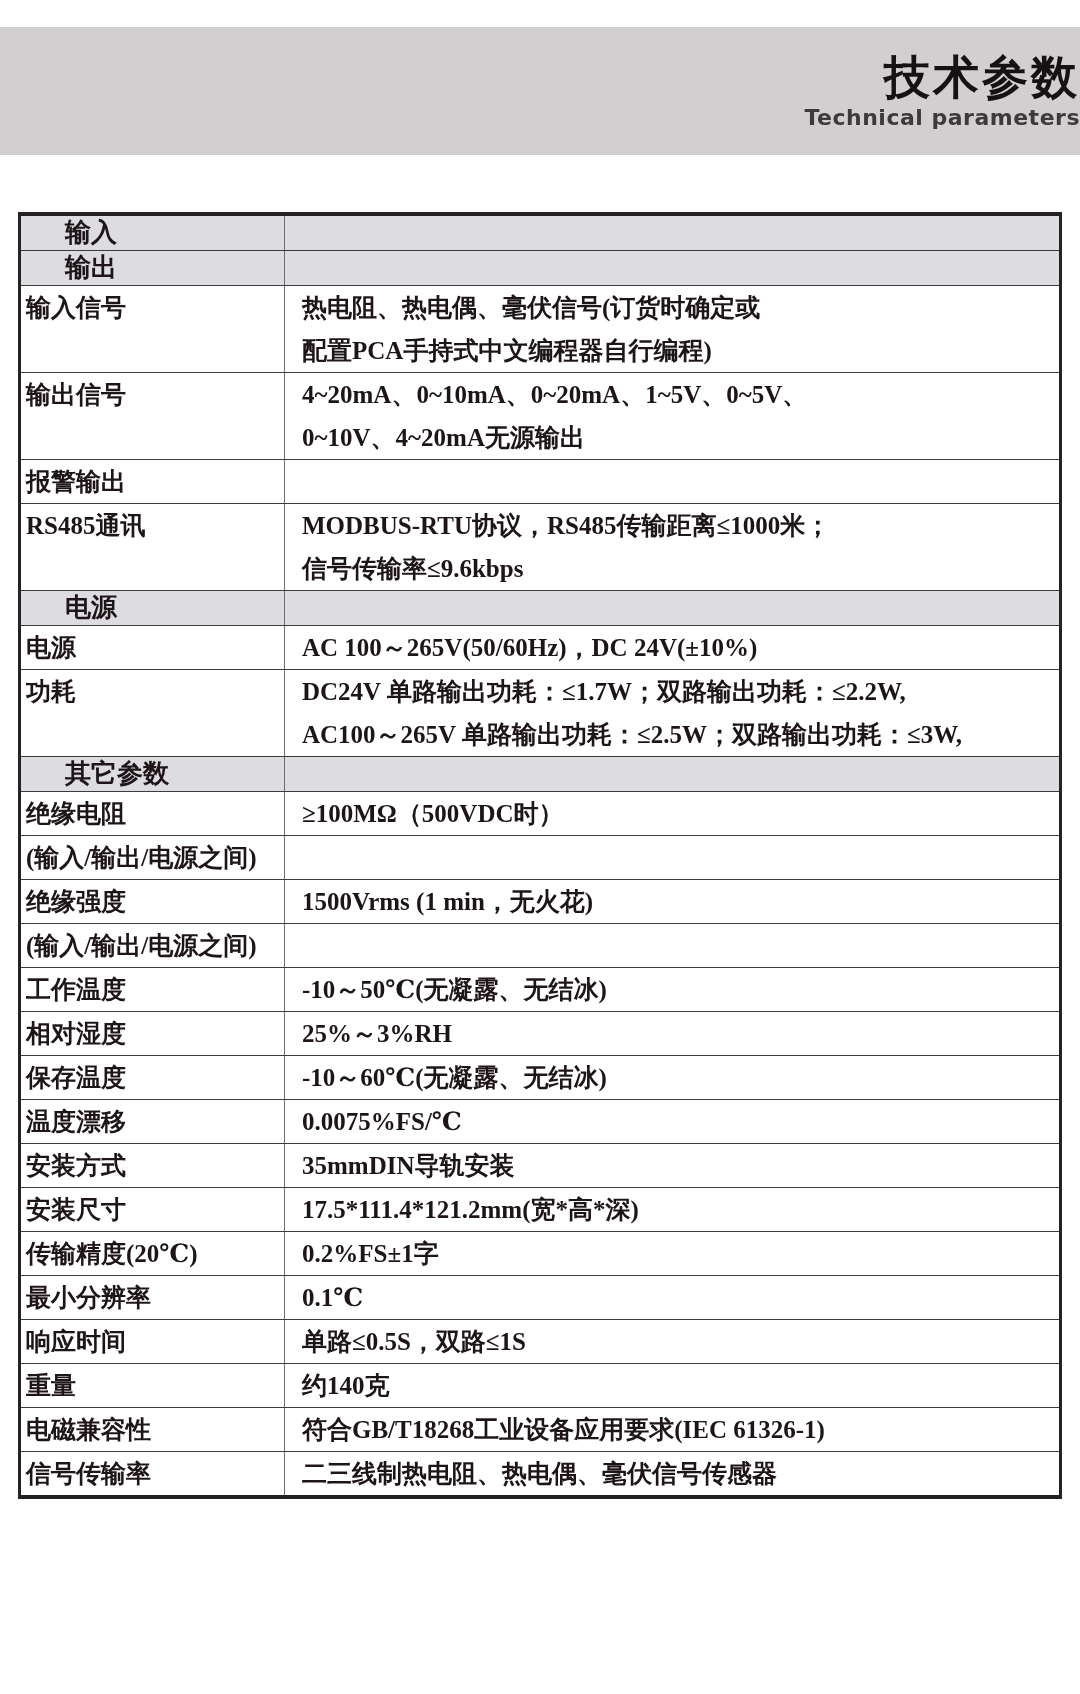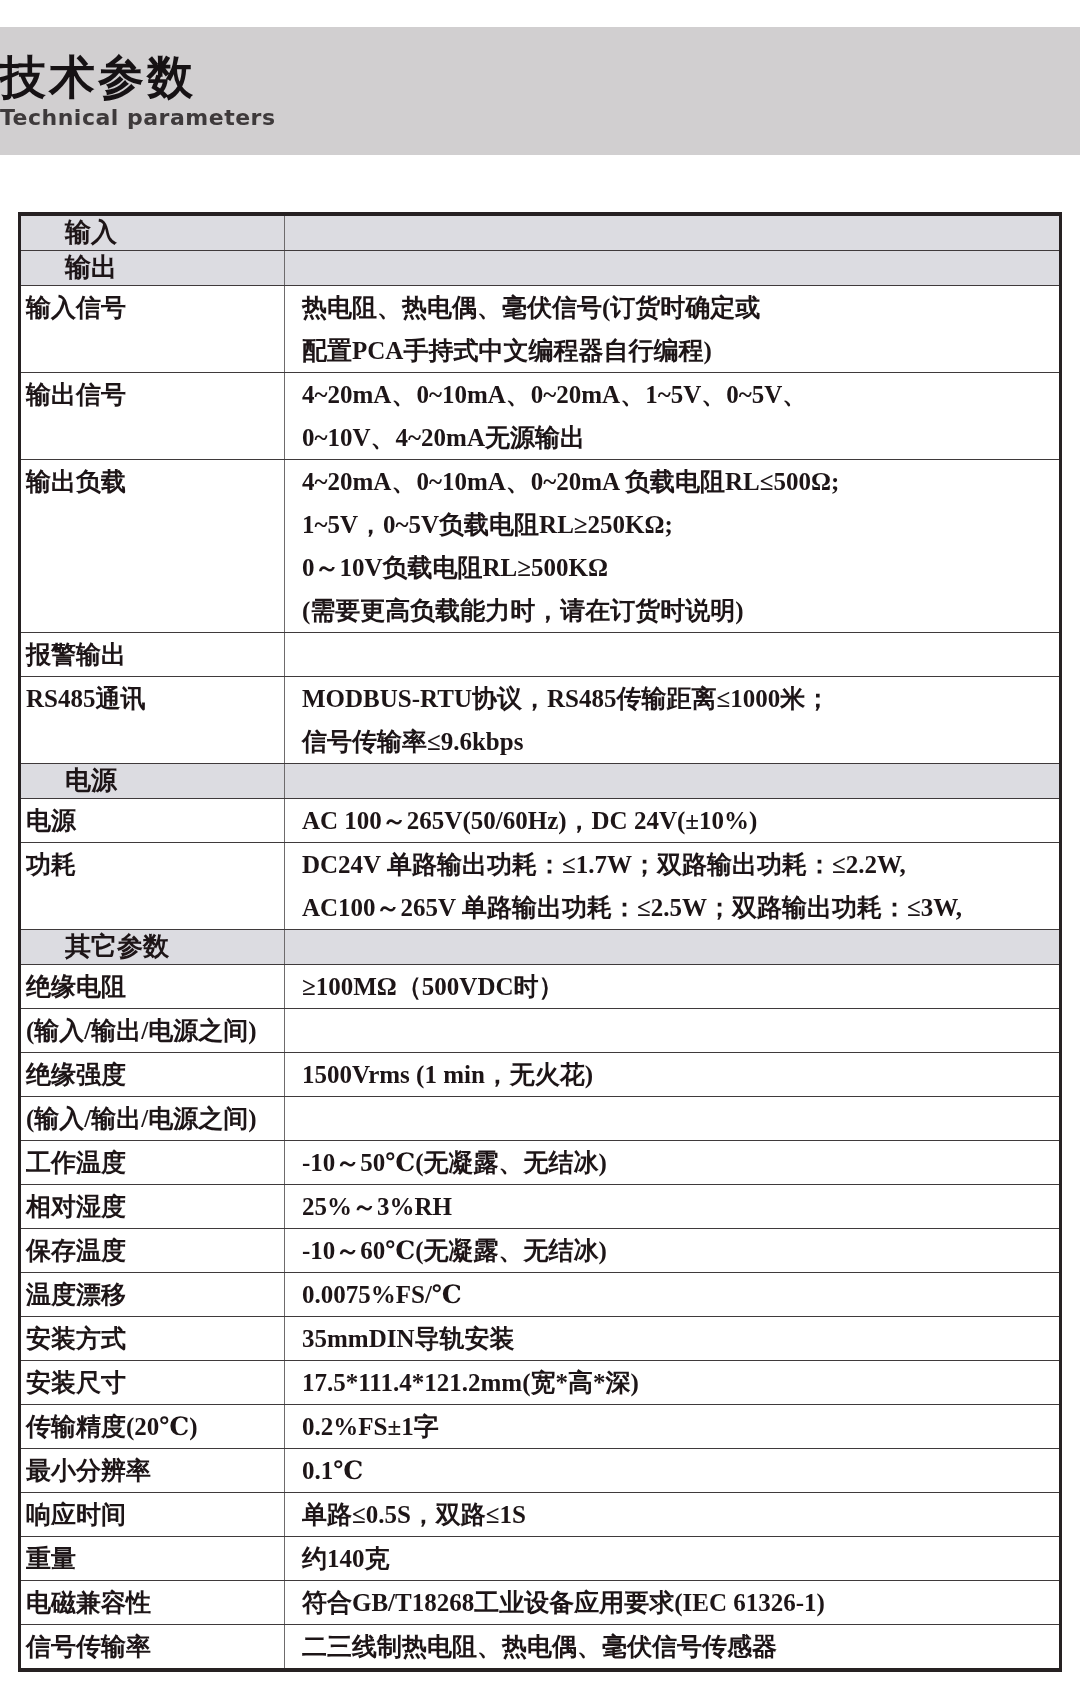--- a/index.html
+++ b/index.html
@@ -17,21 +17,21 @@
   }
   .banner {
     position: absolute;
     top: 27px;
     left: 0;
     width: 1080px;
     height: 128px;
     background: var(--banner-bg, #d1cfd0);
     display: flex;
     flex-direction: column;
-    align-items: flex-start;
+    align-items: flex-end;
     justify-content: center;
   }
   .title {
     font-family: "DejaVu Sans", "Liberation Sans", sans-serif;
     font-size: 46px;
     font-weight: bold;
     color: #161214;
     letter-spacing: 3px;
     line-height: 1.1;
   }
@@ -122,29 +122,20 @@
       </div>
     </div>
     <div class="row data">
       <div class="cell-label">输出信号</div>
       <div class="cell-value">
         <div class="value-line">4~20mA、0~10mA、0~20mA、1~5V、0~5V、</div>
         <div class="value-line">0~10V、4~20mA无源输出</div>
       </div>
     </div>
     <div class="row data">
-      <div class="cell-label">输出负载</div>
-      <div class="cell-value">
-        <div class="value-line">4~20mA、0~10mA、0~20mA 负载电阻RL≤500Ω;</div>
-        <div class="value-line">1~5V，0~5V负载电阻RL≥250KΩ;</div>
-        <div class="value-line">0～10V负载电阻RL≥500KΩ</div>
-        <div class="value-line">(需要更高负载能力时，请在订货时说明)</div>
-      </div>
-    </div>
-    <div class="row data">
       <div class="cell-label">报警输出</div>
     </div>
     <div class="row data">
       <div class="cell-label">RS485通讯</div>
       <div class="cell-value">
         <div class="value-line">MODBUS-RTU协议，RS485传输距离≤1000米；</div>
         <div class="value-line">信号传输率≤9.6kbps</div>
       </div>
     </div>
     <div class="row section">

